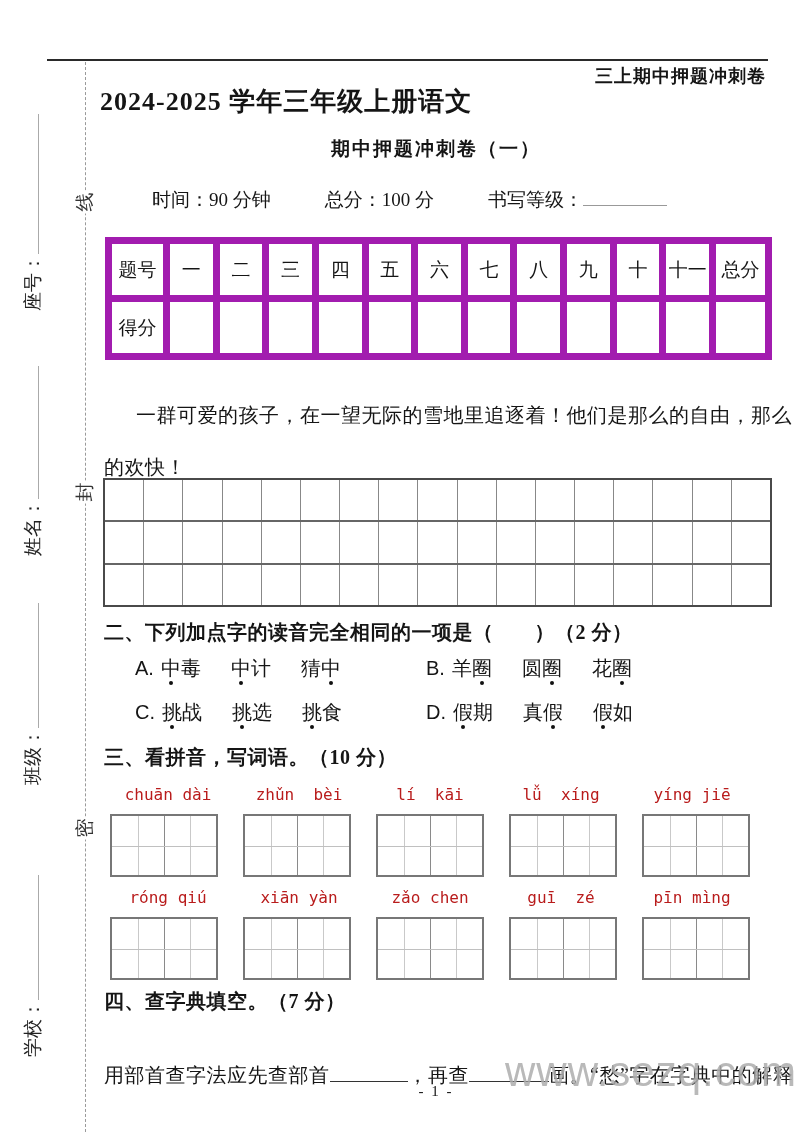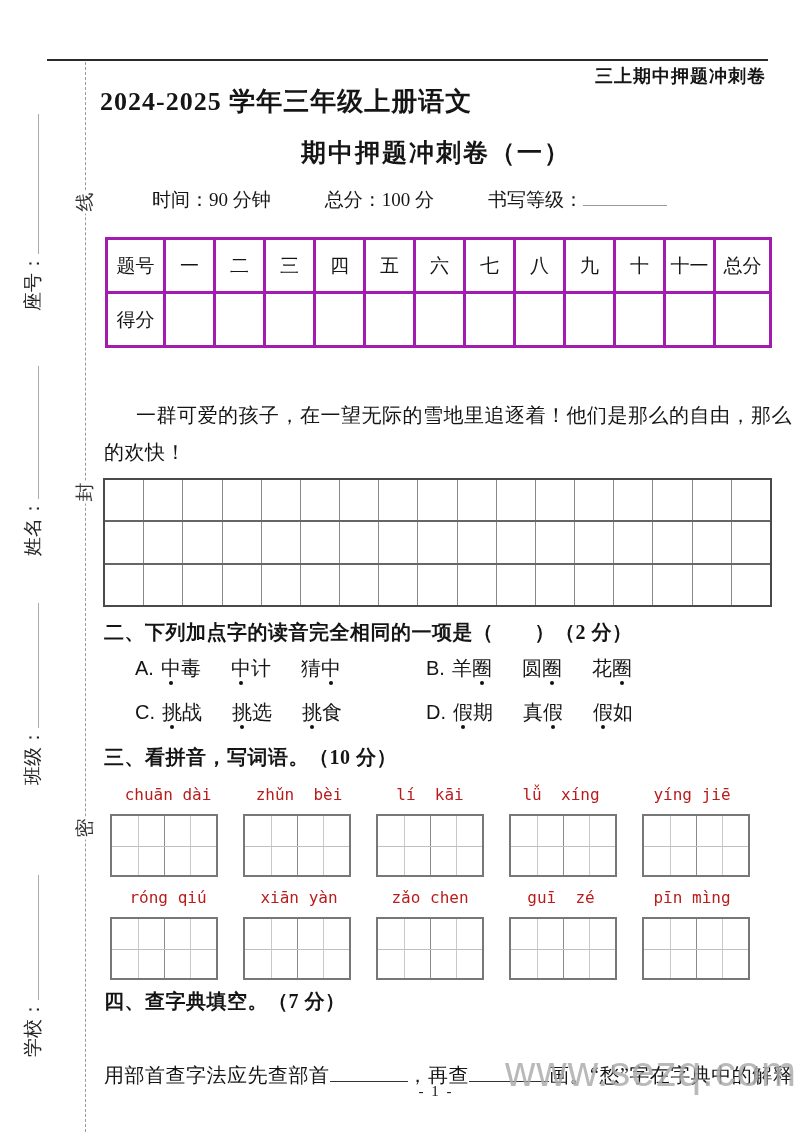--- a/index.html
+++ b/index.html
@@ -15,37 +15,37 @@
   .seal-char{position:absolute;left:85px;font-size:19px;background:#fff;padding:1px 2px;
              transform:translate(-50%,-50%) rotate(-90deg);color:#333;}
   .seal-label{position:absolute;white-space:nowrap;font-size:19px;color:#222;
               transform:rotate(-90deg);display:flex;align-items:baseline;}
   .seal-blank{display:inline-block;border-bottom:1px solid #aaa;height:14px;}
 
   
   .title1{position:absolute;top:84px;left:100px;width:672px;text-align:left;
           font-size:26px;font-weight:bold;letter-spacing:1px;}
   .title2{position:absolute;top:136px;left:100px;width:672px;text-align:center;
-          font-size:25px;font-weight:bold;letter-spacing:2px;}
+          font-size:19px;font-weight:bold;letter-spacing:2px;}
 
   .info-row{position:absolute;top:187px;left:152px;display:flex;gap:54px;font-size:19px;align-items:baseline;}
   .blank{display:inline-block;border-bottom:1px solid #333;height:14px;vertical-align:baseline;}
   .blank.gray{border-bottom-color:#999;}
 
   
   .score-wrap{position:absolute;top:237px;left:105px;width:667px;}
   table.score{border-collapse:collapse;width:100%;table-layout:fixed;}
-  table.score td{border:3px solid #a21caf;height:51px;text-align:center;font-size:19px;padding:0;}
+  table.score td{border:7px solid #a21caf;height:51px;text-align:center;font-size:19px;padding:0;}
 
   
   .h{position:absolute;font-size:20px;font-weight:bold;letter-spacing:.5px;}
   .body{position:absolute;font-size:20px;letter-spacing:.5px;white-space:nowrap;}
   .s1h{top:360px;left:104px;}
   .s1l1{top:402px;left:136px;}
-  .s1l2{top:439px;left:104px;}
+  .s1l2{top:454px;left:104px;}
 
   
   .writing-grid{position:absolute;top:478px;left:103px;width:669px;height:129px;
                 border:2px solid #4a4a4a;display:flex;flex-direction:column;box-sizing:border-box;}
   .wrow{display:flex;flex:1;}
   .wrow + .wrow{border-top:2px solid #666;}
   .wcell{flex:1;}
   .wcell + .wcell{border-left:1px solid #888;}
 
   

